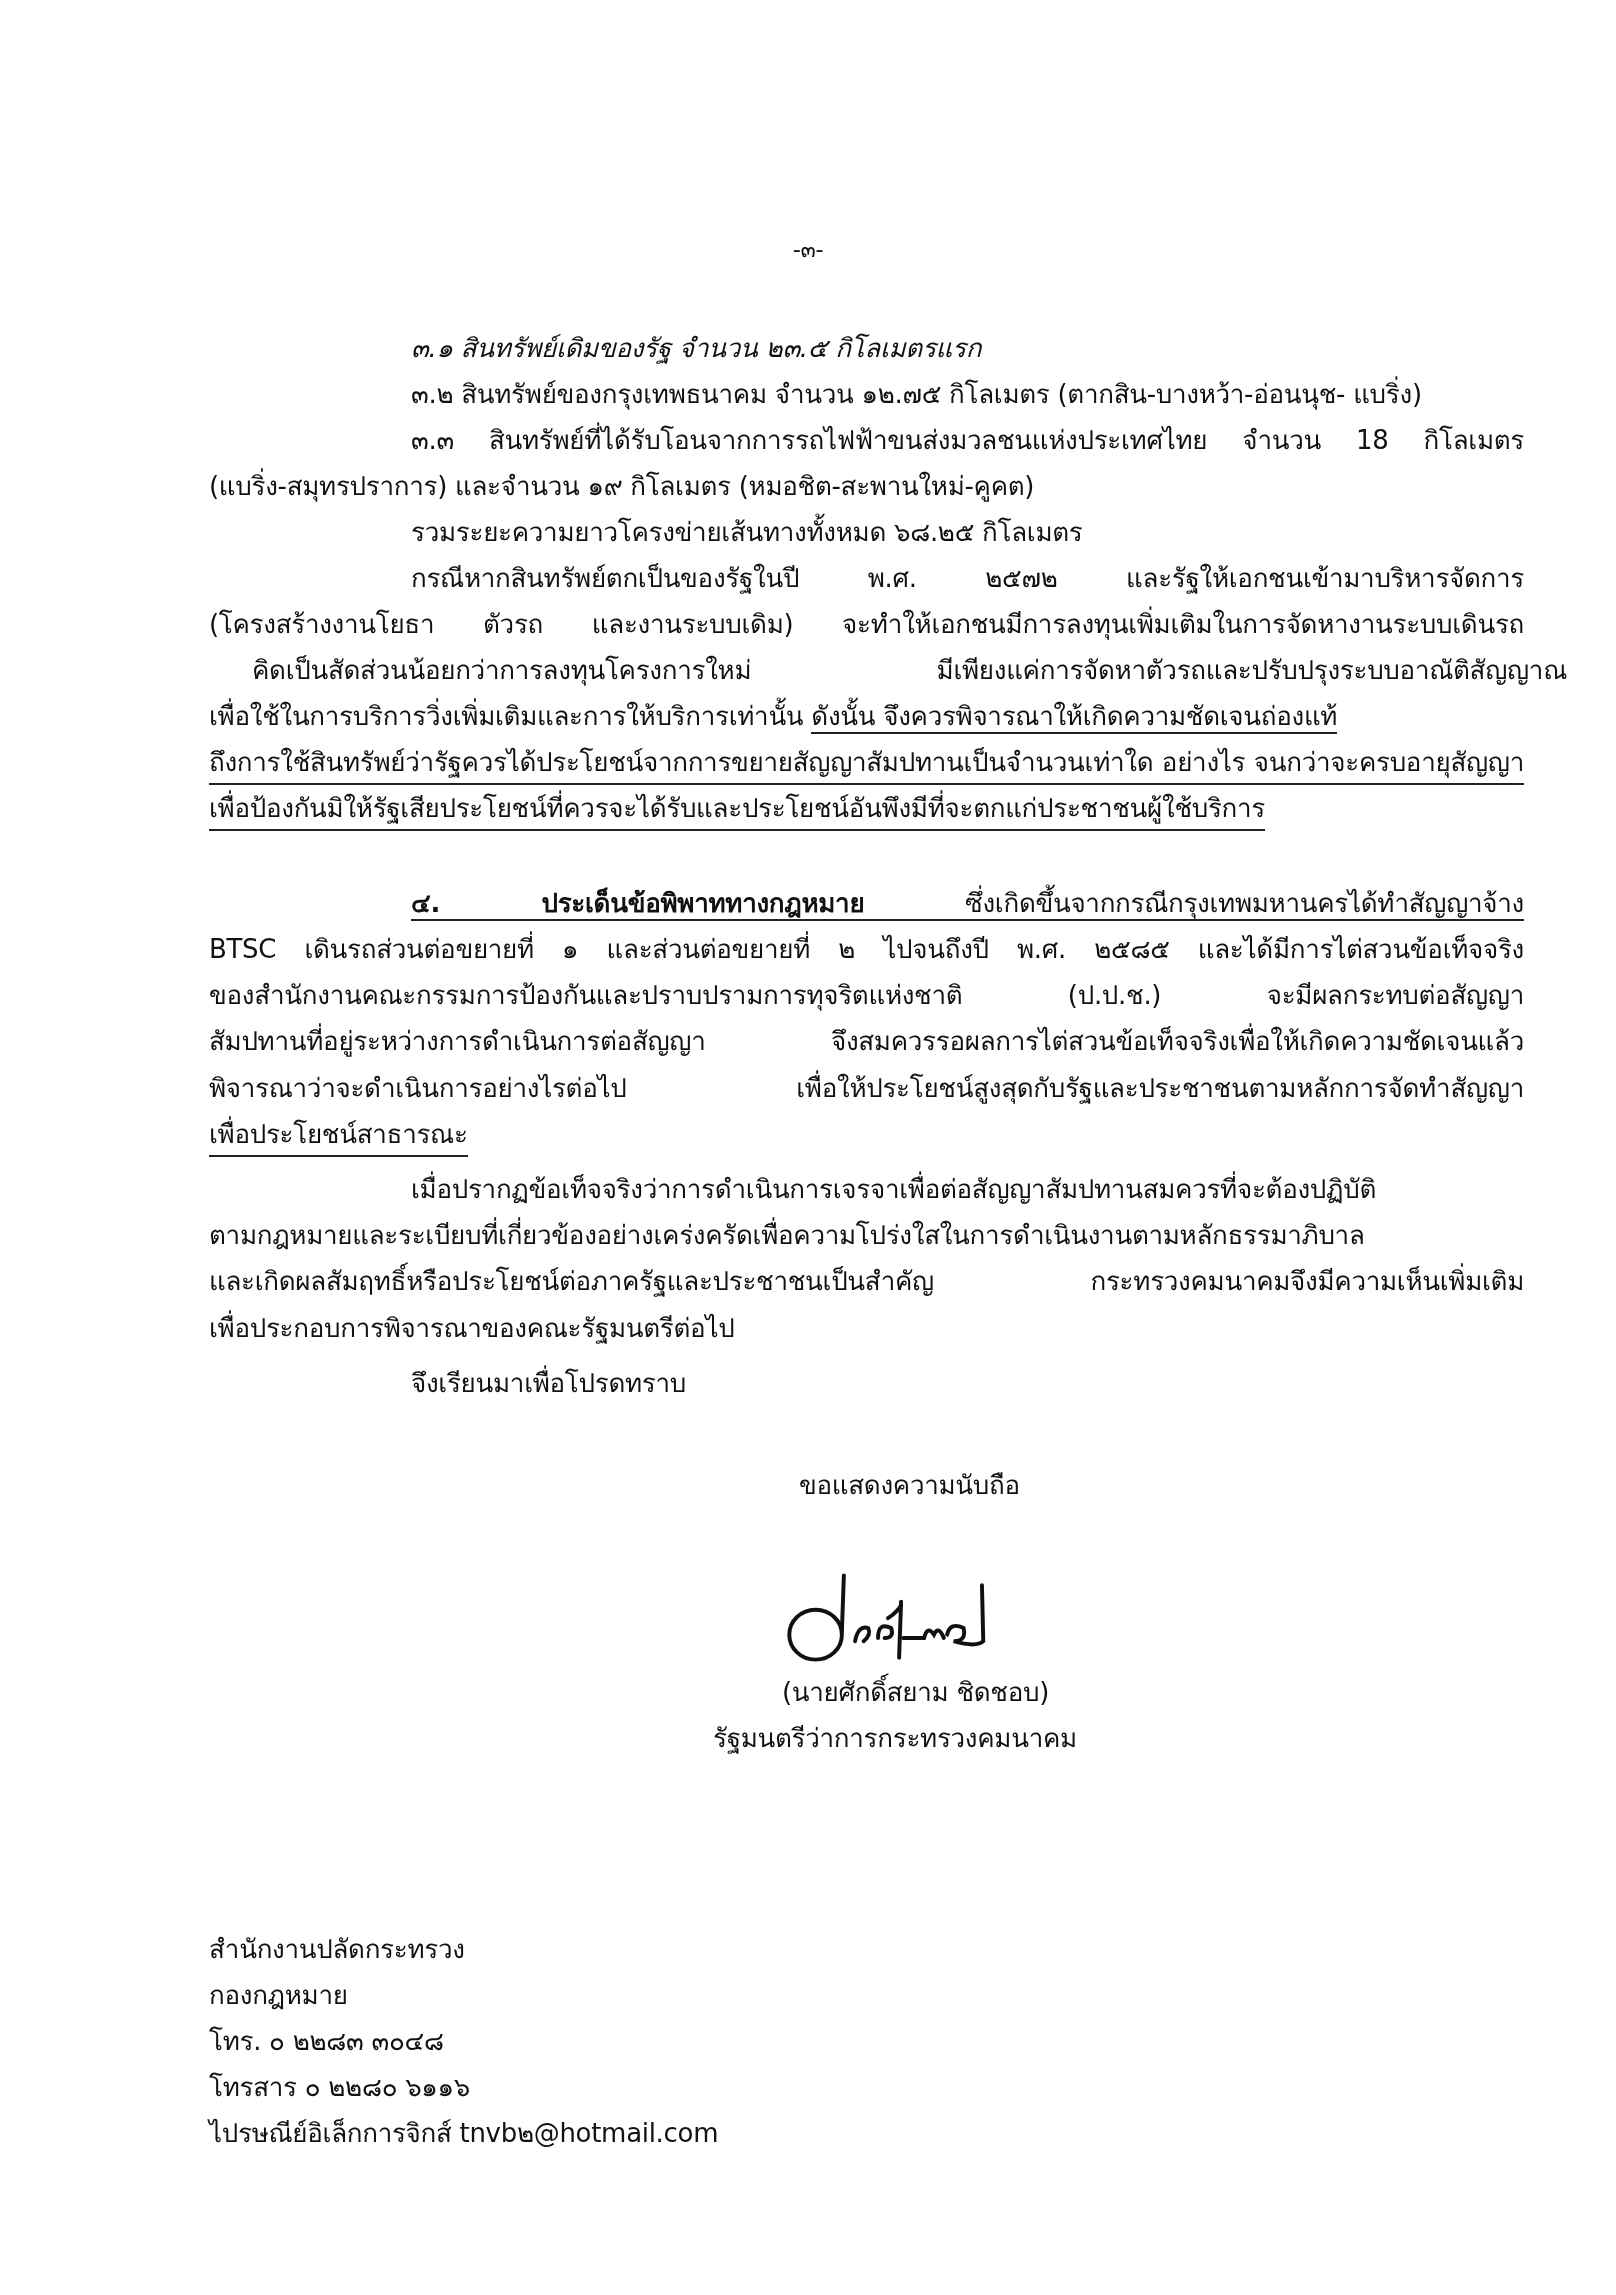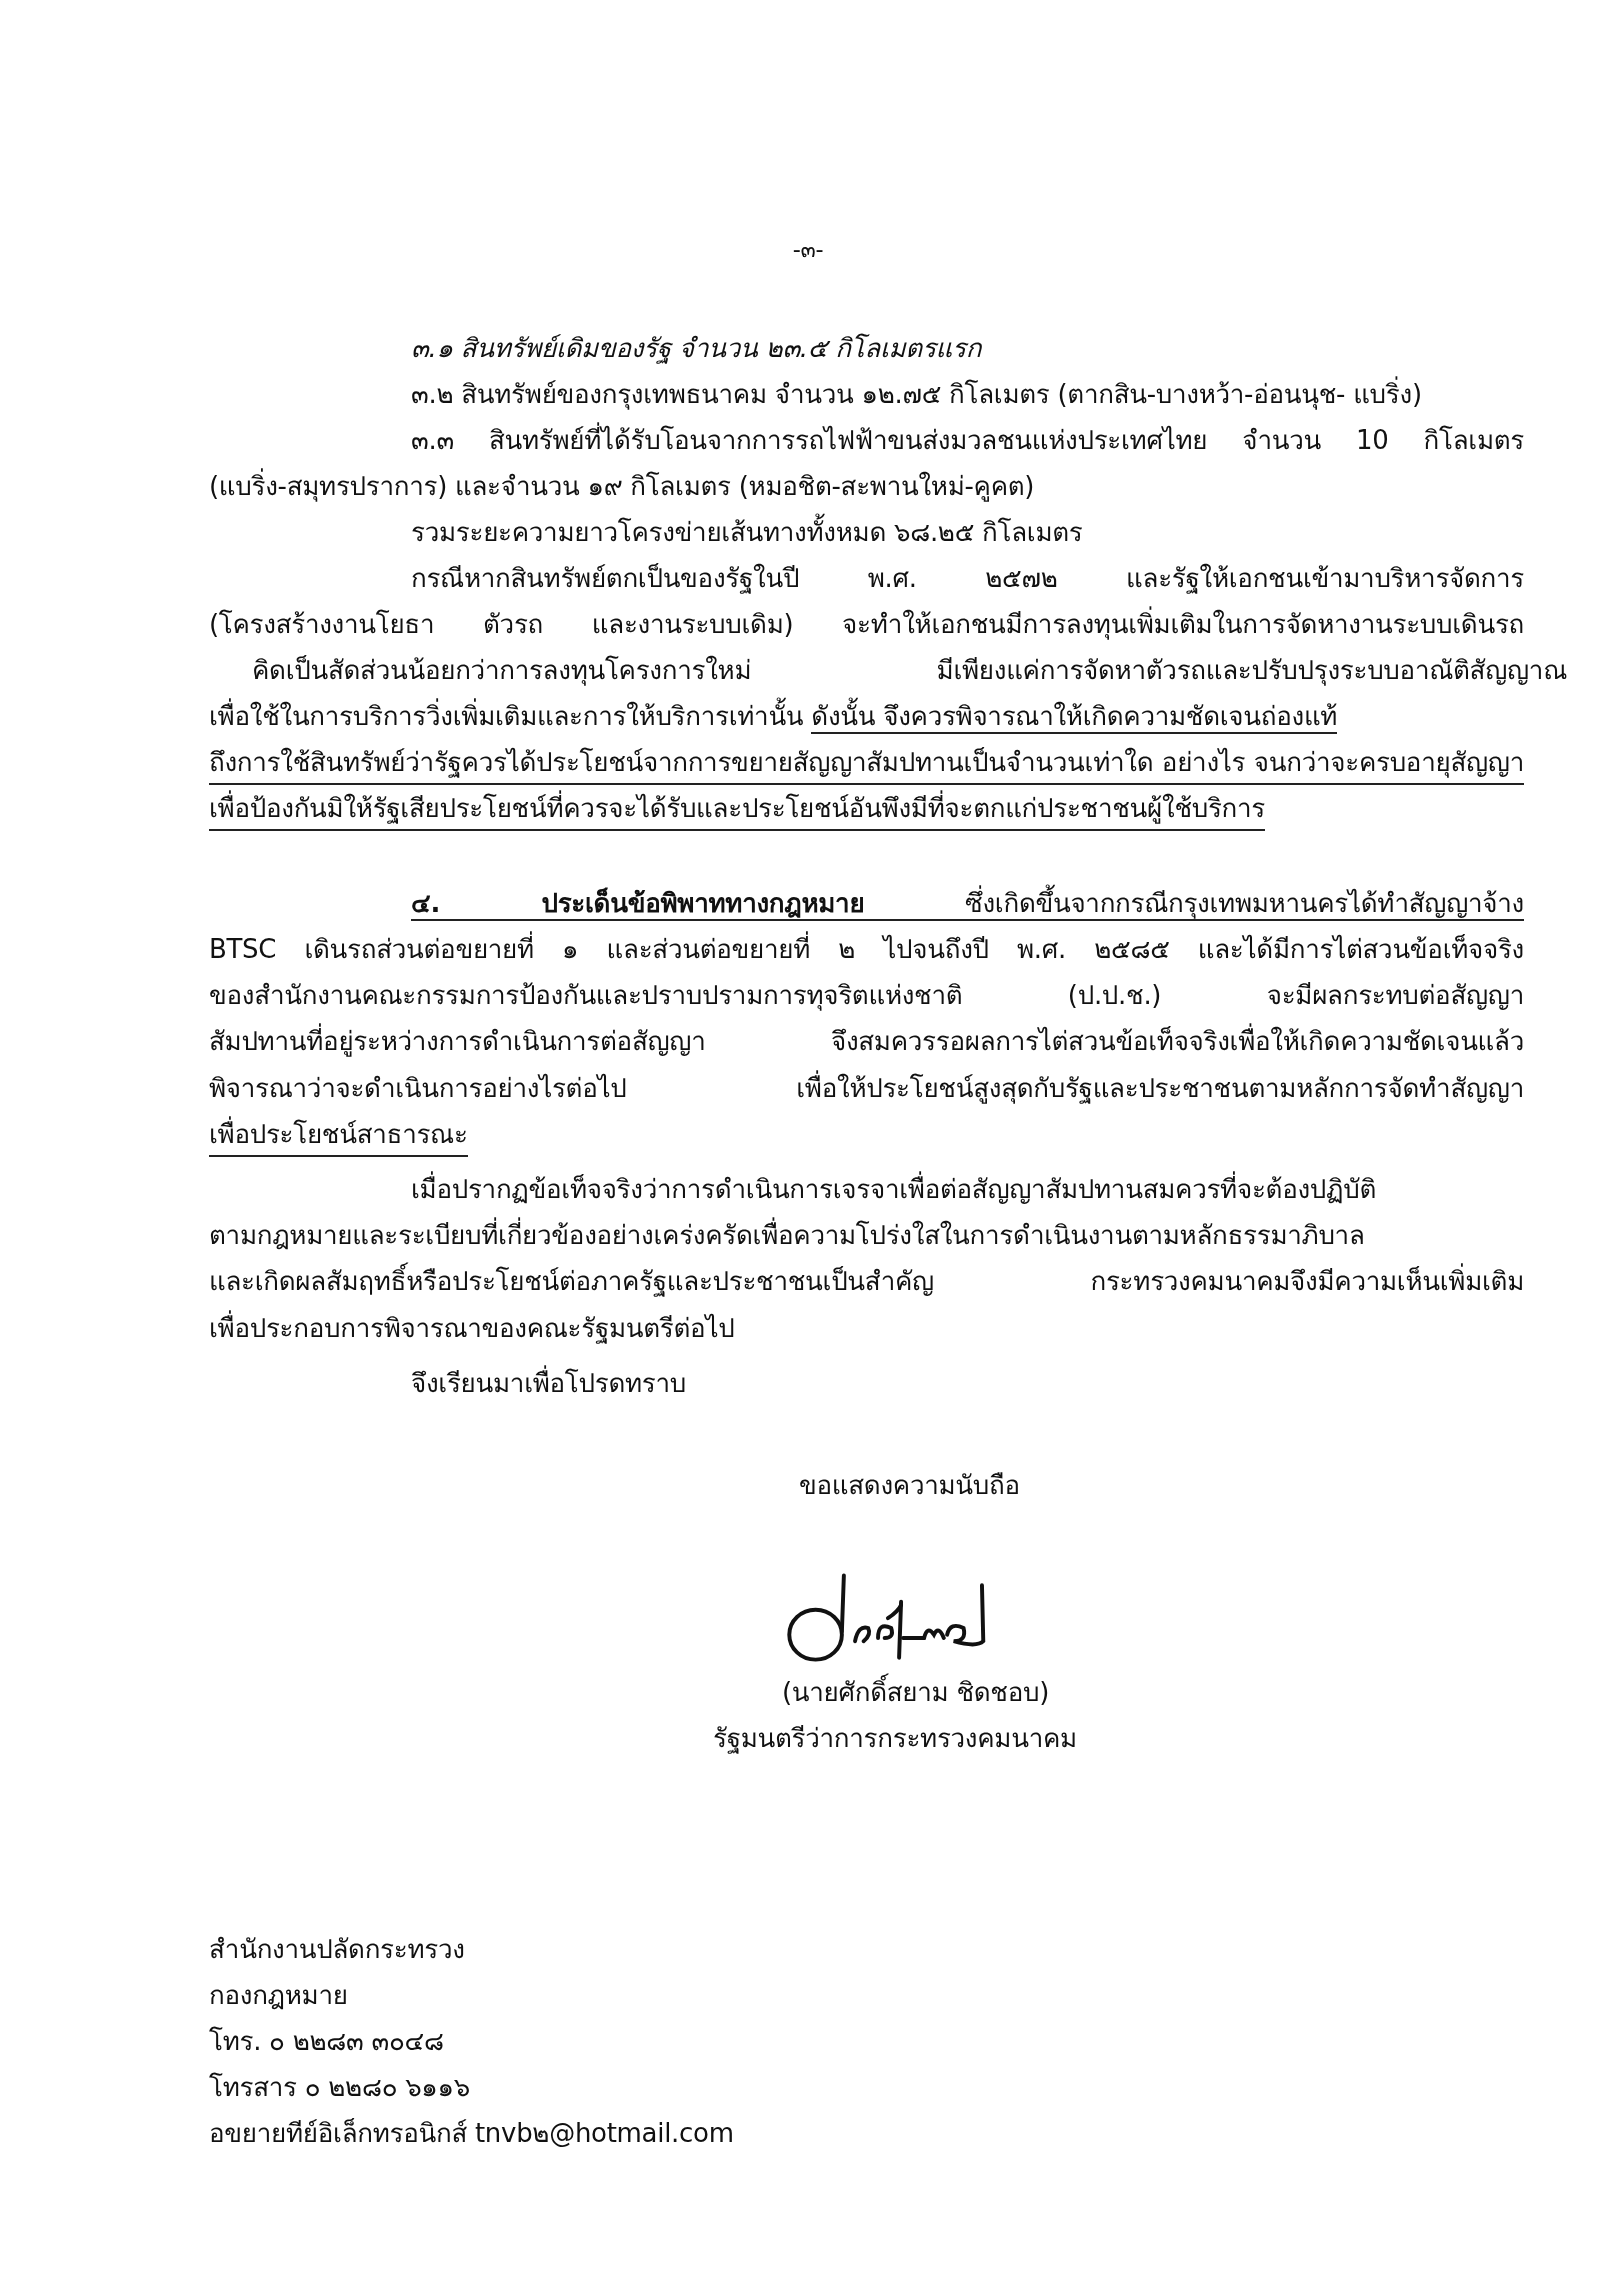--- a/index.html
+++ b/index.html
@@ -21,21 +21,21 @@
 </style>
 </head>
 <body>
 
 <div class="page">
 
   <div class="line pagenum">-๓-</div>
 
   <div class="line" style="left:411px; top:329px;font-style:italic;">๓.๑ สินทรัพย์เดิมของรัฐ จำนวน ๒๓.๕ กิโลเมตรแรก</div>
   <div class="line" style="left:411px; top:375px;">๓.๒ สินทรัพย์ของกรุงเทพธนาคม จำนวน ๑๒.๗๕ กิโลเมตร (ตากสิน-บางหว้า-อ่อนนุช- แบริ่ง)</div>
-  <div class="line justify" style="left:411px; width:1113px; top:421px;">๓.๓ สินทรัพย์ที่ได้รับโอนจากการรถไฟฟ้าขนส่งมวลชนแห่งประเทศไทย จำนวน 10 กิโลเมตร</div>
+  <div class="line justify" style="left:411px; width:1113px; top:421px;">๓.๓ สินทรัพย์ที่ได้รับโอนจากการรถไฟฟ้าขนส่งมวลชนแห่งประเทศไทย จำนวน 18 กิโลเมตร</div>
   <div class="line" style="left:209px; top:467px;">(แบริ่ง-สมุทรปราการ) และจำนวน ๑๙ กิโลเมตร (หมอชิต-สะพานใหม่-คูคต)</div>
   <div class="line" style="left:411px; top:513px;">รวมระยะความยาวโครงข่ายเส้นทางทั้งหมด ๖๘.๒๕ กิโลเมตร</div>
 
   <div class="line justify" style="left:411px; width:1113px; top:559px;">กรณีหากสินทรัพย์ตกเป็นของรัฐในปี พ.ศ. ๒๕๗๒ และรัฐให้เอกชนเข้ามาบริหารจัดการ</div>
   <div class="line justify" style="top:605px;">(โครงสร้างงานโยธา ตัวรถ และงานระบบเดิม) จะทำให้เอกชนมีการลงทุนเพิ่มเติมในการจัดหางานระบบเดินรถ</div>
   <div class="line justify" style="top:651px;margin-left:43px;">คิดเป็นสัดส่วนน้อยกว่าการลงทุนโครงการใหม่ มีเพียงแค่การจัดหาตัวรถและปรับปรุงระบบอาณัติสัญญาณ</div>
   <div class="line" style="left:209px; top:697px;">
     <span>เพื่อใช้ในการบริการวิ่งเพิ่มเติมและการให้บริการเท่านั้น </span><span class="ul">ดังนั้น จึงควรพิจารณาให้เกิดความชัดเจนถ่องแท้</span>
   </div>
   <div class="line justify ul" style="top:743px;">ถึงการใช้สินทรัพย์ว่ารัฐควรได้ประโยชน์จากการขยายสัญญาสัมปทานเป็นจำนวนเท่าใด อย่างไร จนกว่าจะครบอายุสัญญา</div>
@@ -72,16 +72,16 @@
     </g>
   </svg>
 
   <div class="line" style="left:782px; top:1673px;">(นายศักดิ์สยาม ชิดชอบ)</div>
   <div class="line" style="left:713px; top:1719px;">รัฐมนตรีว่าการกระทรวงคมนาคม</div>
 
   <div class="line" style="left:209px; top:1930px;">สำนักงานปลัดกระทรวง</div>
   <div class="line" style="left:209px; top:1976px;">กองกฎหมาย</div>
   <div class="line" style="left:209px; top:2022px;">โทร. ๐ ๒๒๘๓ ๓๐๔๘</div>
   <div class="line" style="left:209px; top:2068px;">โทรสาร ๐ ๒๒๘๐ ๖๑๑๖</div>
-  <div class="line" style="left:209px; top:2114px;">อขยายทีย์อิเล็กทรอนิกส์ tnvb๒@hotmail.com</div>
+  <div class="line" style="left:209px; top:2114px;">ไปรษณีย์อิเล็กการจิกส์ tnvb๒@hotmail.com</div>
 
 </div>
 
 
 </body></html>

